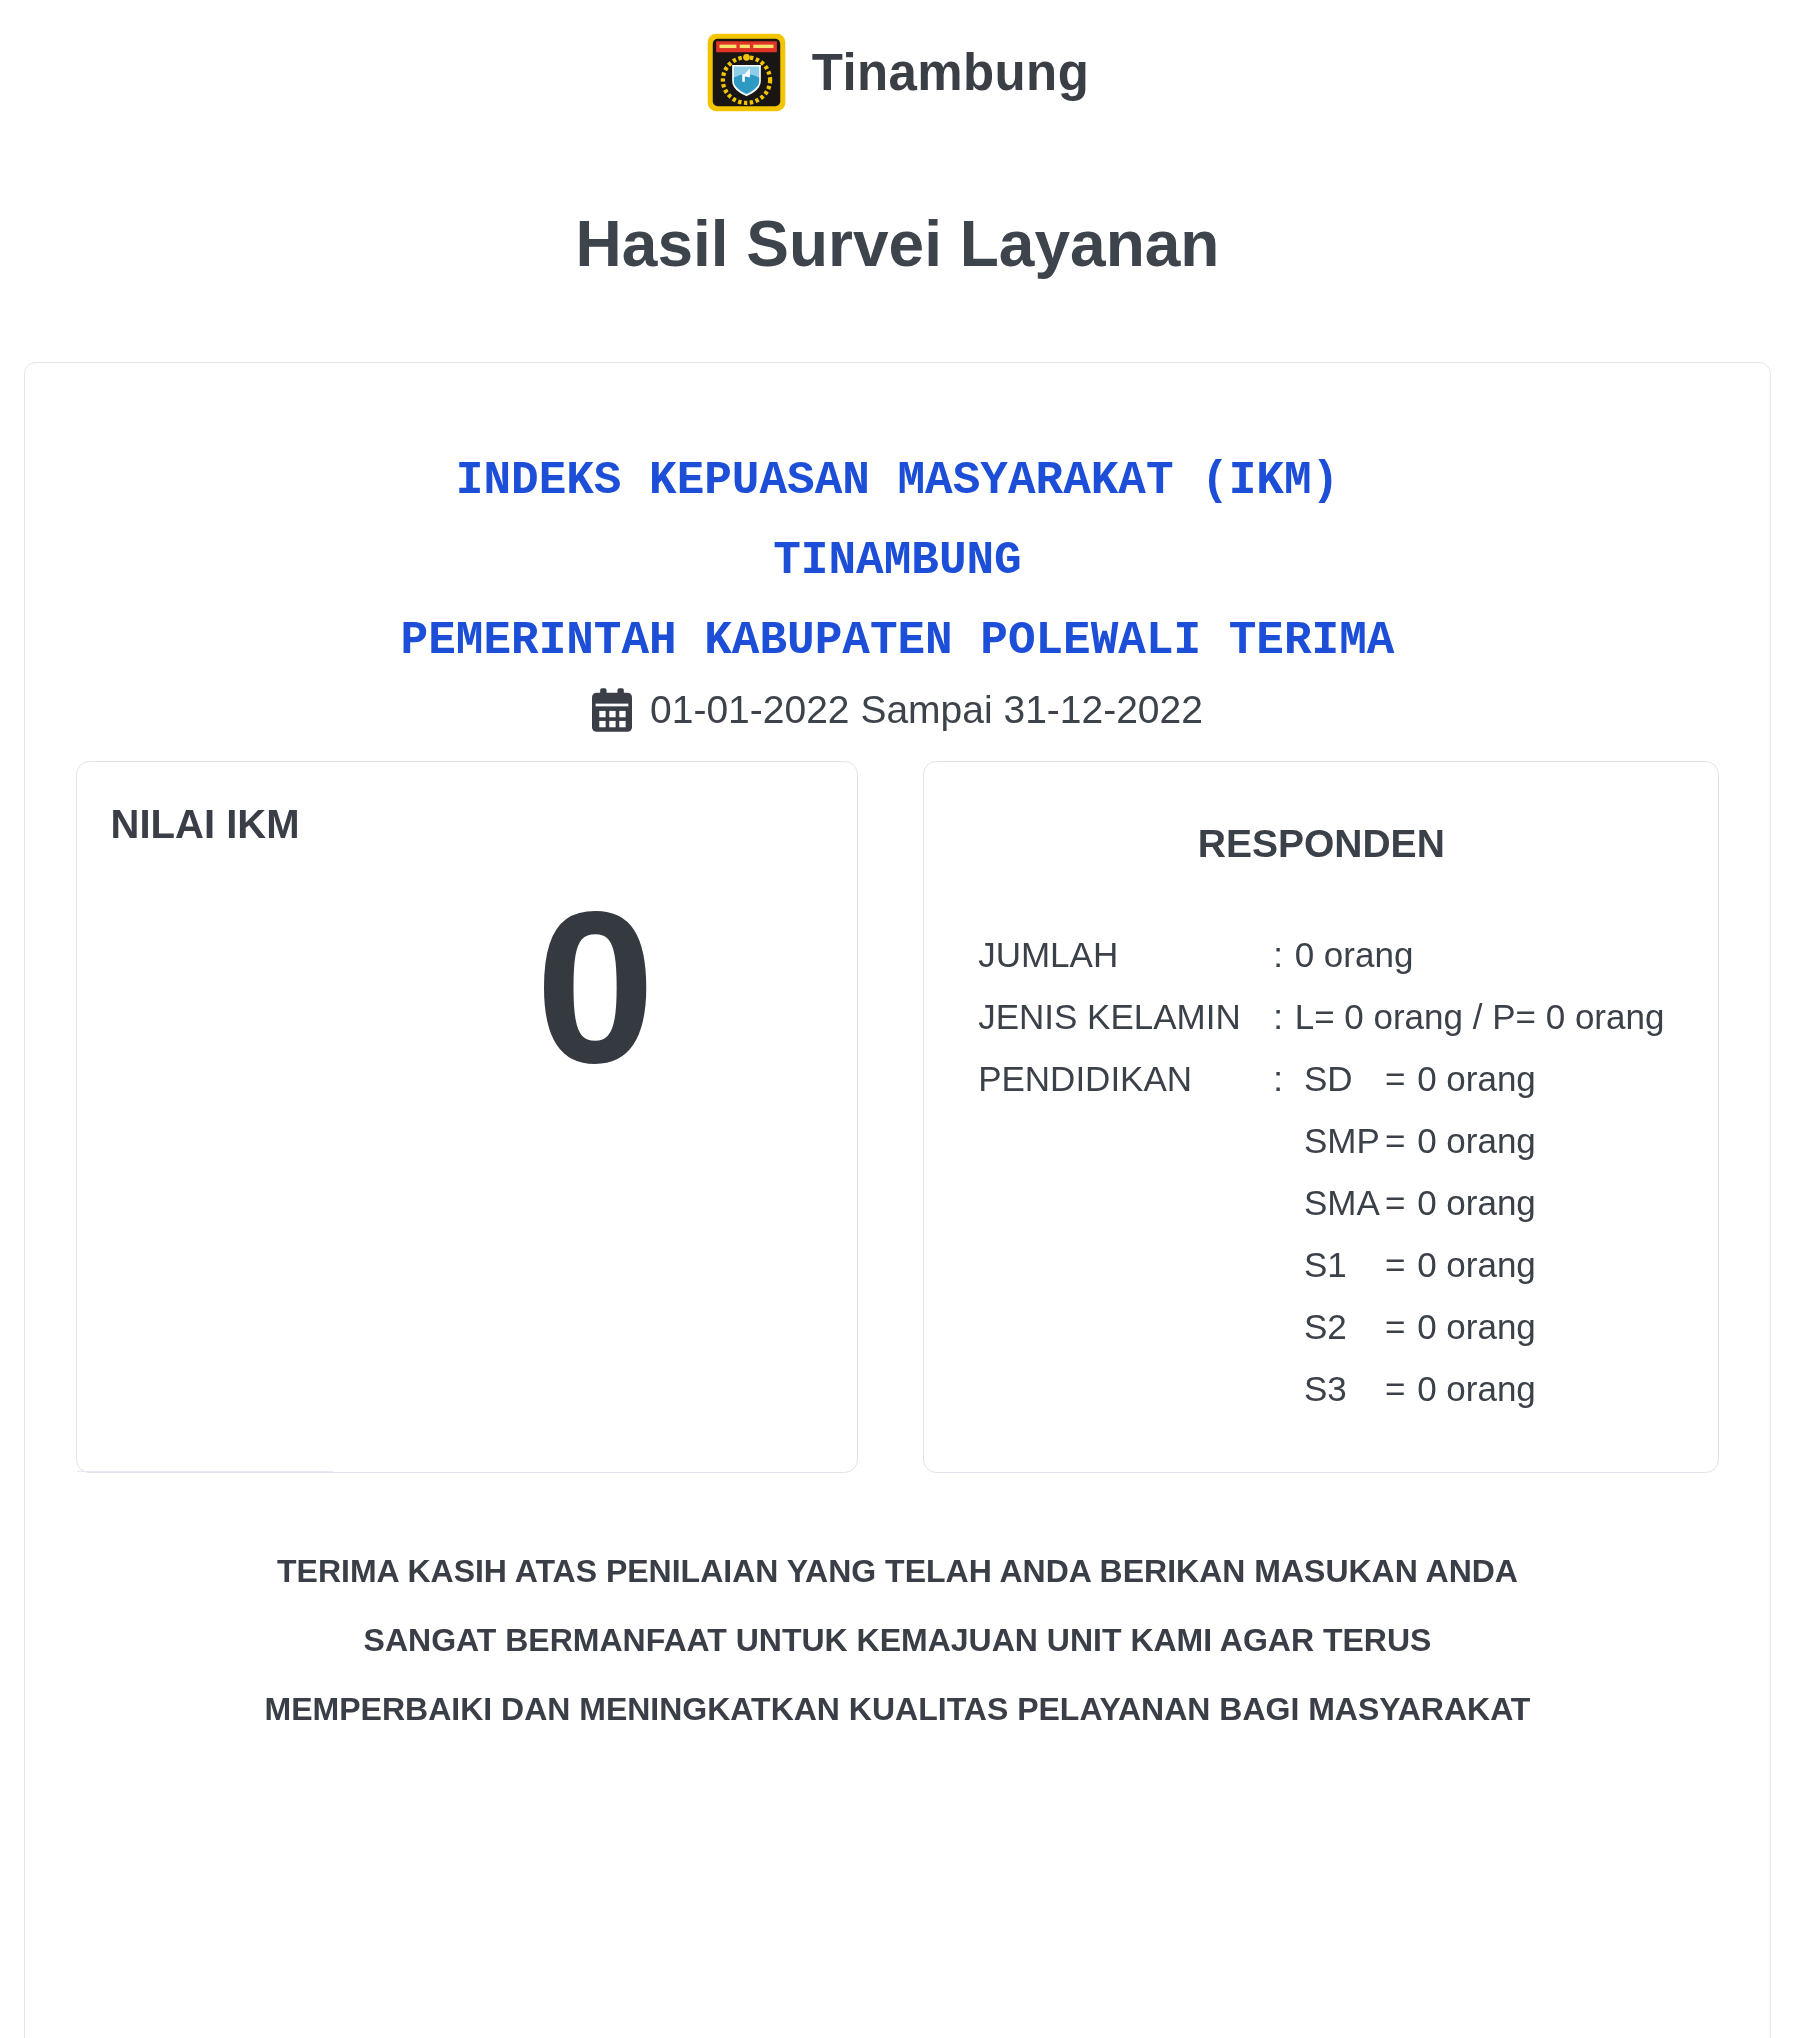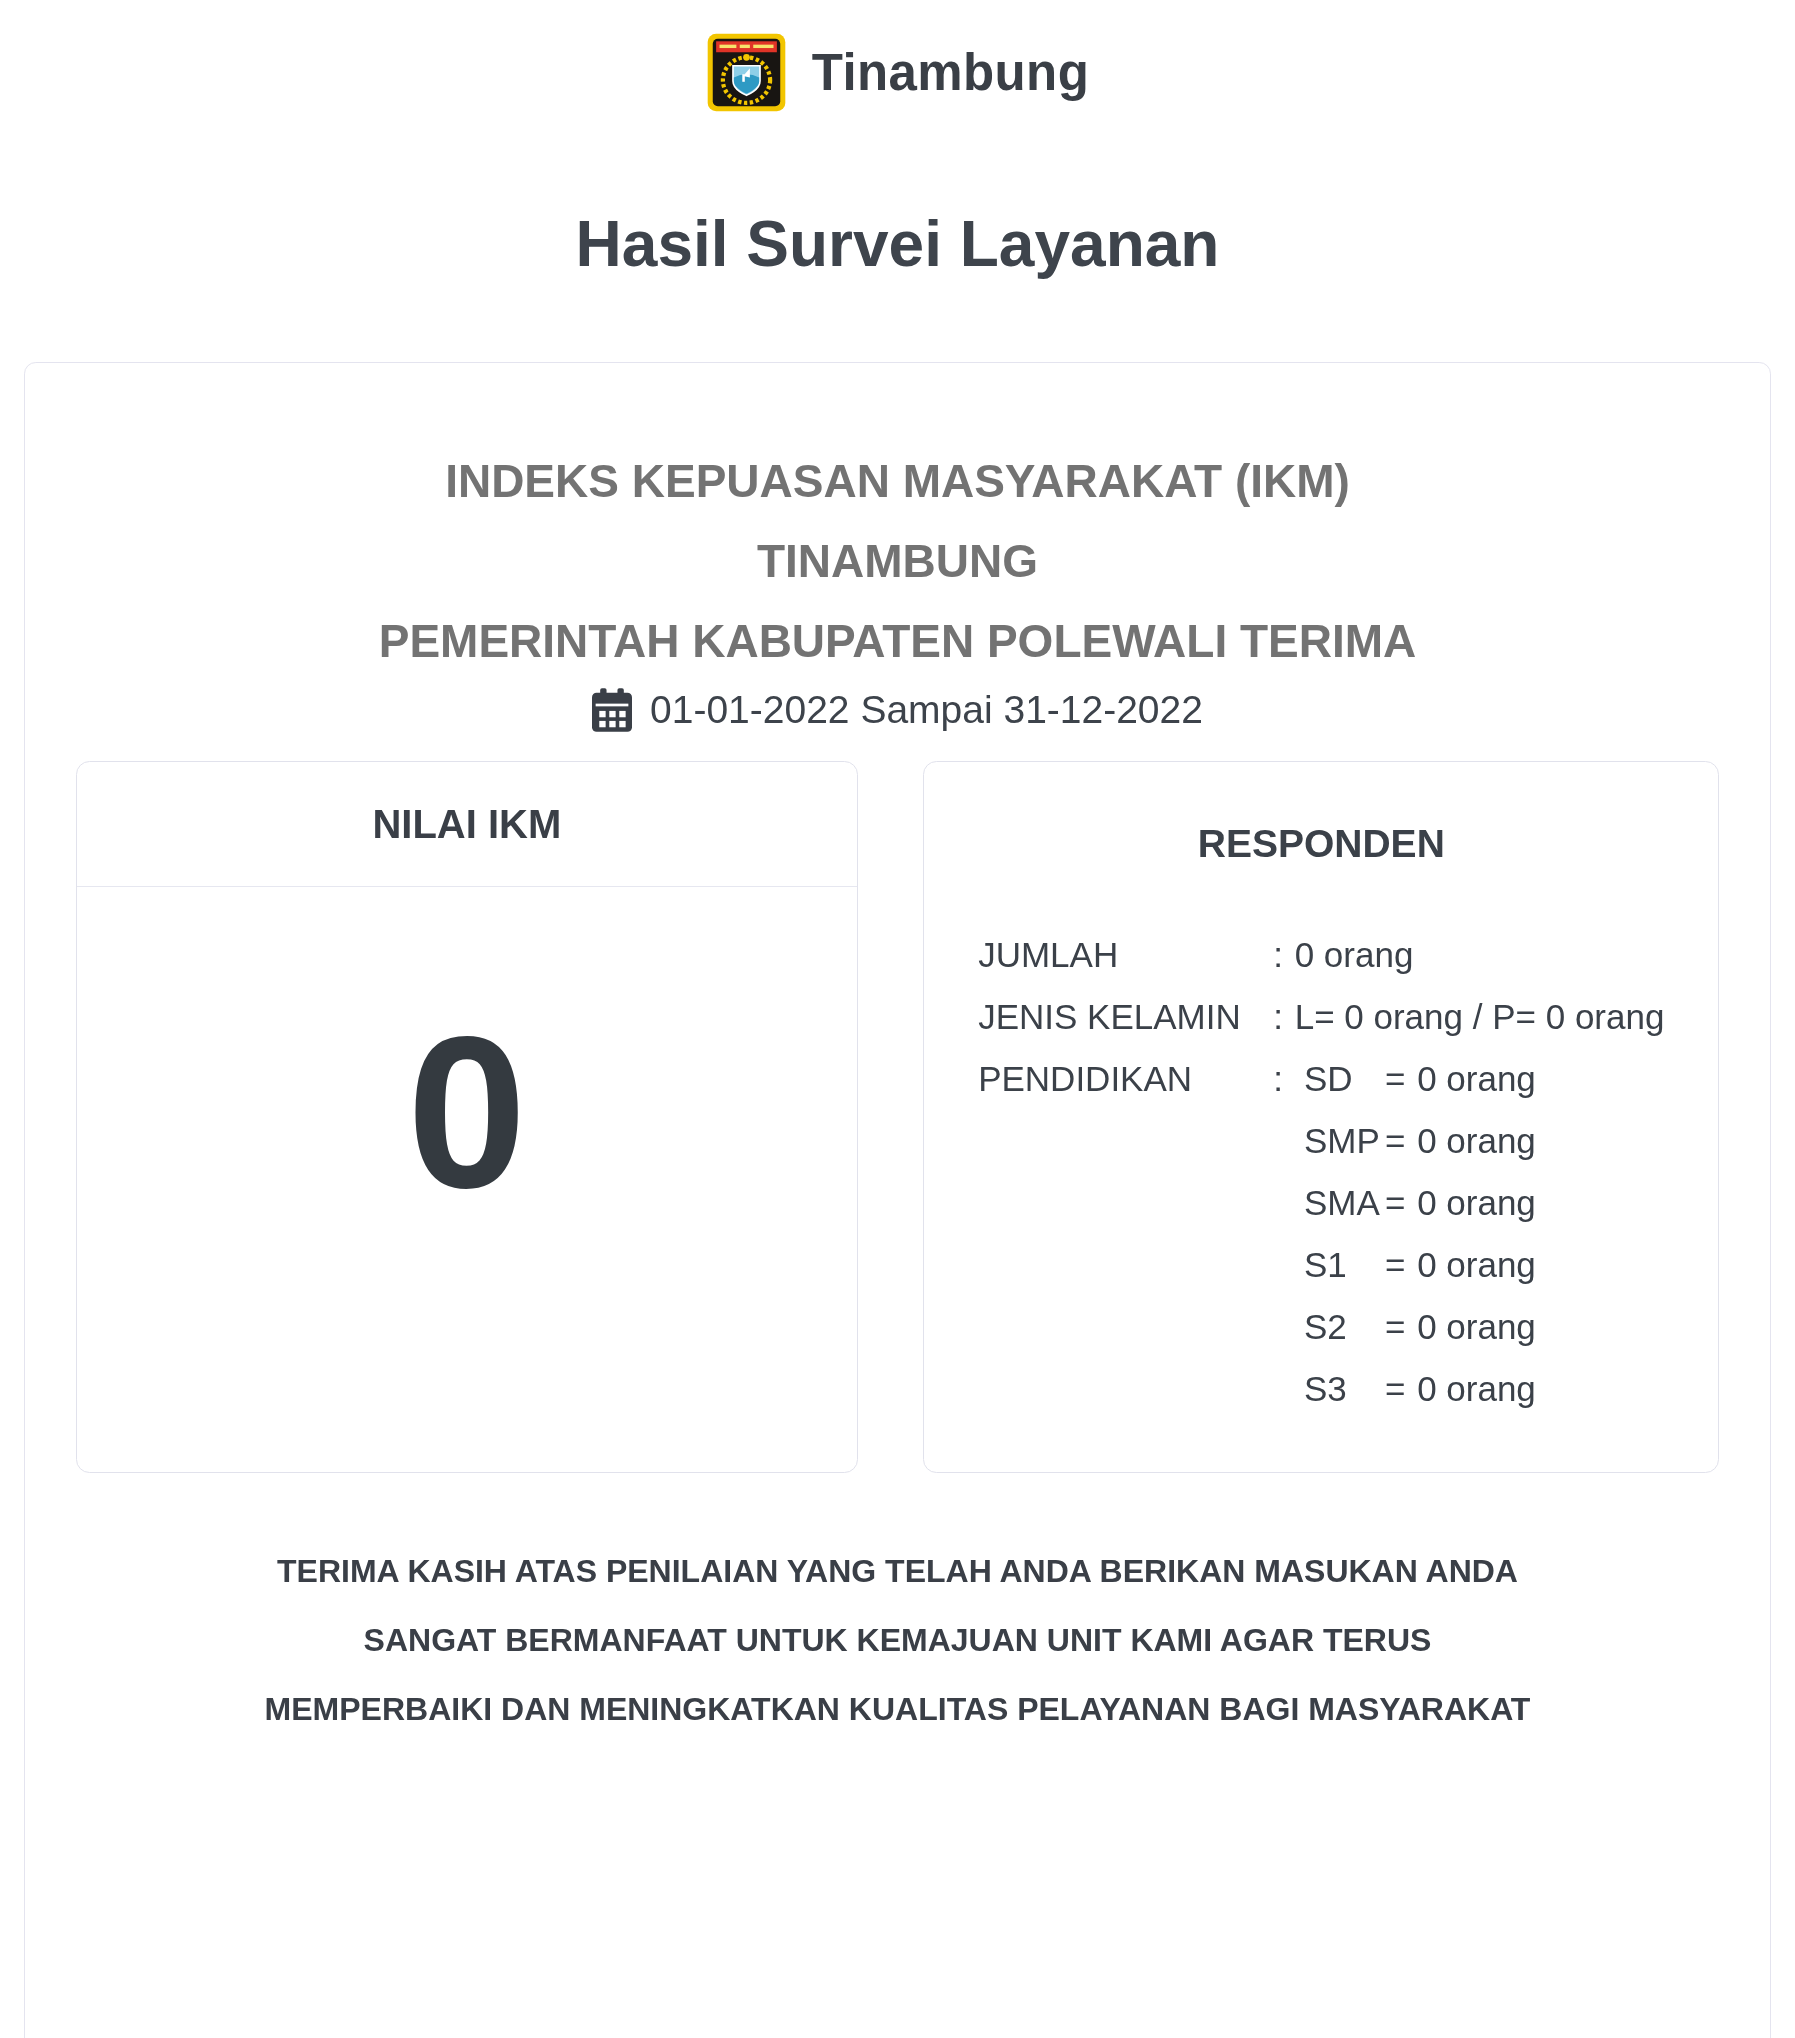--- a/index.html
+++ b/index.html
@@ -15,31 +15,31 @@
   .brand-name{font-size:51px;font-weight:700;color:#3a3f46;letter-spacing:0.4px;}
   .page-title{
     margin:94px 0 0;text-align:center;font-weight:700;font-size:64px;color:#3e444c;
   }
   .outer-card{
     margin:81px 23.6px 0;border:0.8px solid #e4e4ef;border-radius:11.8px;background:#fff;
     padding:78px 51px 0;min-height:1771px;box-sizing:border-box;
   }
   .report-heading{text-align:center;}
   .report-heading .h-line{
-    font-size:46px;font-weight:700;line-height:80px;color:#737373;
+    font-size:46px;font-weight:700;line-height:80px;color:#1d4ed8;font-family:Liberation Mono, monospace;
   }
   .period-row{
     margin-top:6.7px;display:flex;justify-content:center;align-items:center;gap:18px;
     font-size:39px;color:#3d434b;
   }
   .calendar-icon{width:40px;height:44px;flex:none;color:#3a3f47;display:block;}
   .cards-row{display:flex;gap:65px;margin-top:29px;align-items:stretch;}
   .card{
     flex:1;border:0.8px solid #e1e2ec;border-radius:13.5px;background:#fff;
-    display:flex;flex-direction:column;box-sizing:border-box;
+    display:flex;flex-direction:row;box-sizing:border-box;
   }
   .card-header{
     padding:35px 34px;border-bottom:0.8px solid #e6e7f0;text-align:center;
     font-weight:700;font-size:40px;line-height:54px;color:#3a3f47;
   }
   .ikm-body{flex:1;text-align:center;padding-top:118px;}
   .ikm-value{font-size:215px;line-height:1;font-weight:700;color:#343a40;}
   .layanan-body{padding:59px 54px 52px;font-size:35px;color:#3b4149;flex:1;}
   .responden-title{
     text-align:center;font-weight:700;font-size:39px;line-height:46px;margin-bottom:57px;

